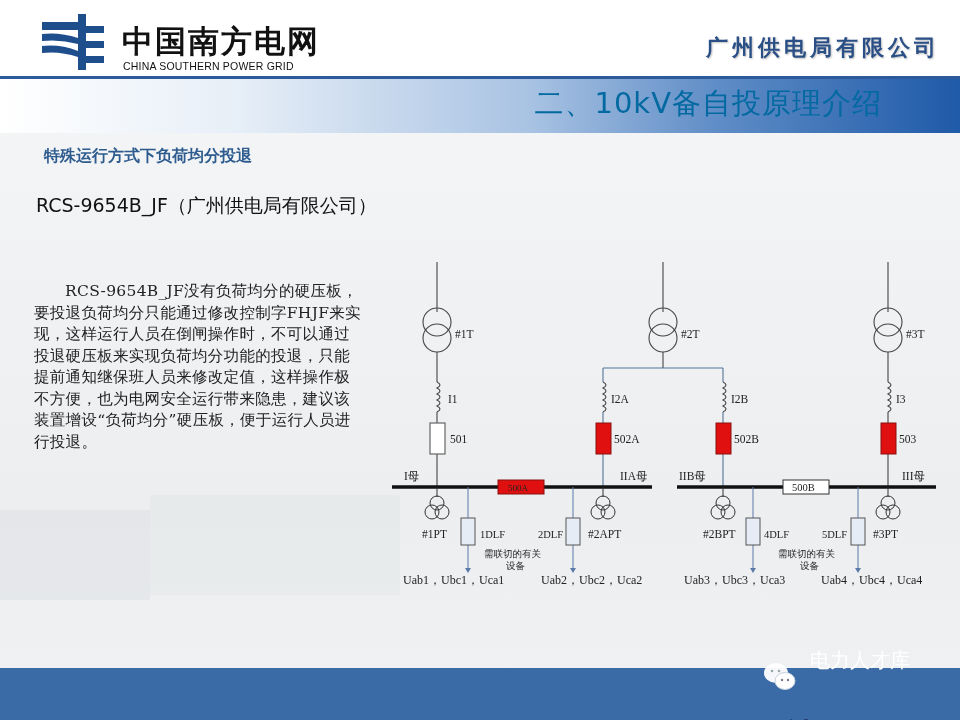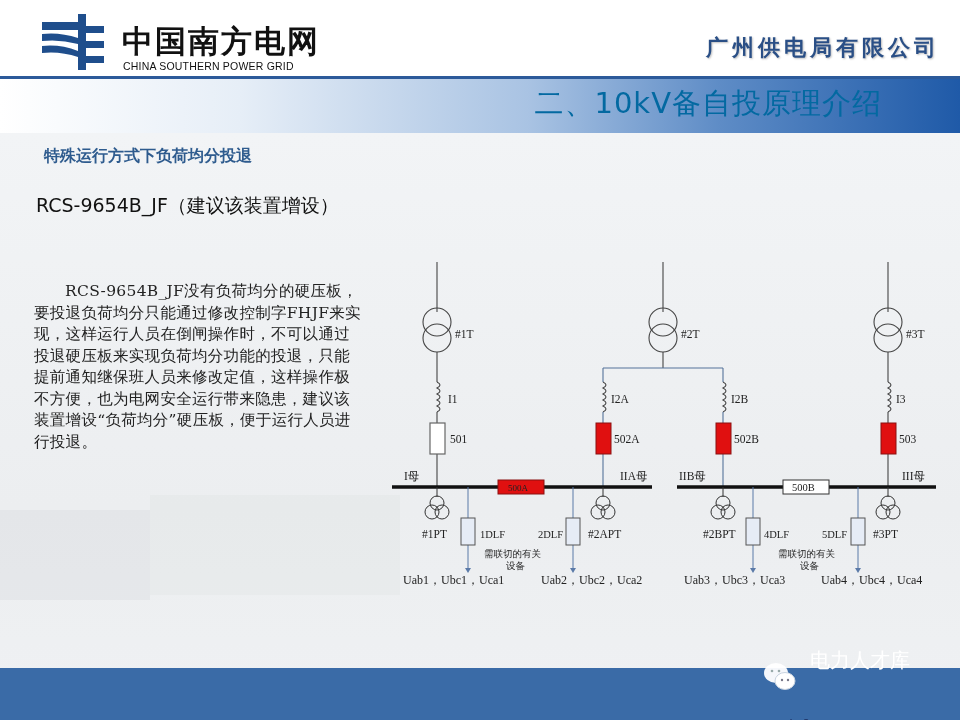--- a/index.html
+++ b/index.html
@@ -102,21 +102,21 @@
 </div>
 <div class="header-line"></div>
 <div class="title-band"></div>
 <div class="section-title">二、10kV备自投原理介绍</div>
 
 <div class="bg-photo"></div>
 <div class="photo-block1"></div>
 <div class="photo-block2"></div>
 
 <div class="subtitle">特殊运行方式下负荷均分投退</div>
-<div class="device-title">RCS-9654B_JF（建议该装置增设）</div>
+<div class="device-title">RCS-9654B_JF（广州供电局有限公司）</div>
 <div class="body-text">RCS-9654B_JF没有负荷均分的硬压板，要投退负荷均分只能通过修改控制字FHJF来实现，这样运行人员在倒闸操作时，不可以通过投退硬压板来实现负荷均分功能的投退，只能提前通知继保班人员来修改定值，这样操作极不方便，也为电网安全运行带来隐患，建议该装置增设“负荷均分”硬压板，便于运行人员进行投退。</div>
 
 <svg class="diagram" viewBox="380 250 580 350" width="580" height="350">
   <g stroke="#444" stroke-width="1.1" fill="none">
 
     <line x1="437" y1="262" x2="437" y2="312"></line>
     <circle cx="437" cy="322" r="14"></circle>
     <circle cx="437" cy="338" r="14"></circle>
     <line x1="437" y1="352" x2="437" y2="382"></line>
     <path d="M437 382 q6 3 0 6 q6 3 0 6 q6 3 0 6 q6 3 0 6 q6 3 0 6"></path>

